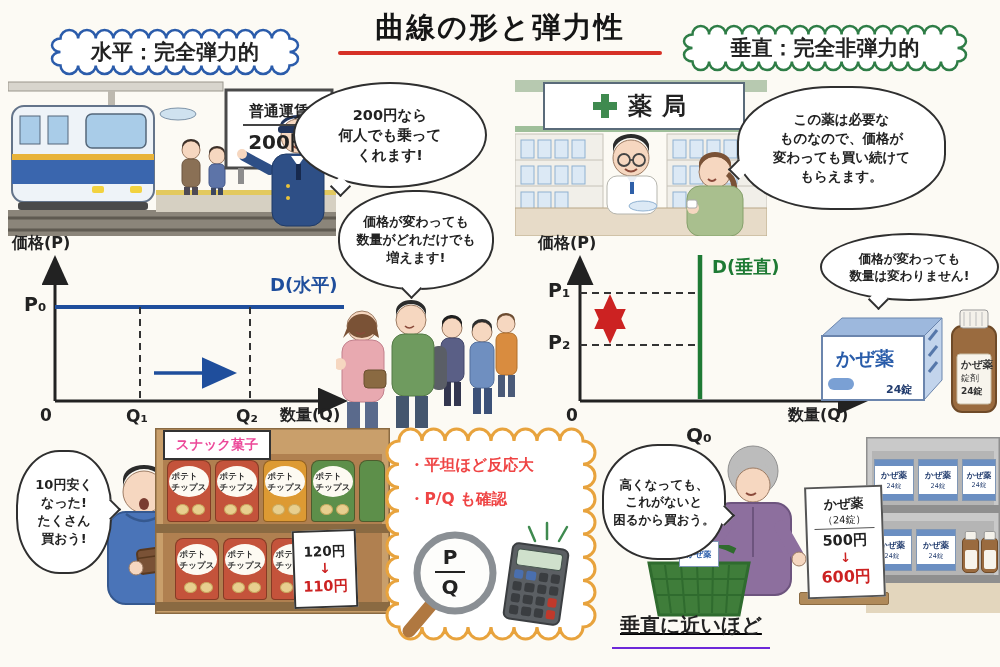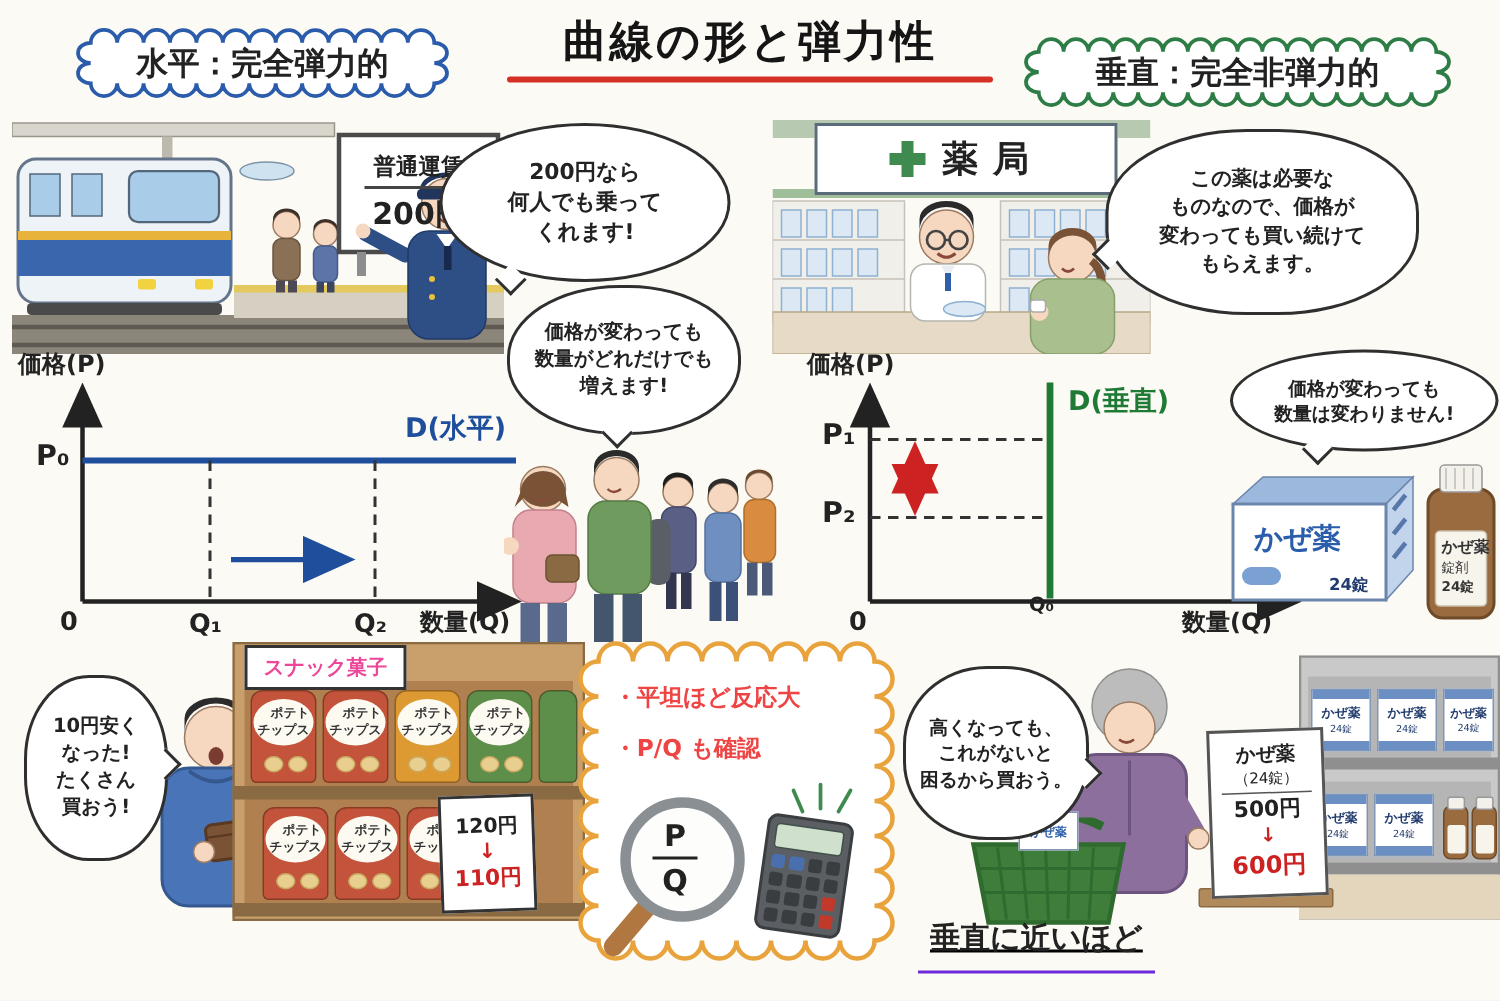--- a/index.html
+++ b/index.html
@@ -25,21 +25,21 @@
   .graph-label{position:absolute;color:#222;font-weight:600;}
   
   .station-sign{display:flex;flex-direction:column;align-items:center;justify-content:center;gap:3px;z-index:5;}
   .station-sign .divider{width:72%;border-top:2px solid #444;}
   
   .pharm-sign{display:flex;align-items:center;justify-content:center;gap:10px;z-index:5;}
   
   .bag{position:absolute;border-radius:8px 8px 4px 4px;border:1.5px solid rgba(60,30,10,.45);
        display:flex;align-items:flex-start;justify-content:center;padding-top:5px;box-sizing:border-box;}
   .bag .bag-label{background:#fdfaf2;border-radius:50%;font-size:8.5px;font-weight:700;color:#333;
-       padding:5px 3px;text-align:right;line-height:1.25;}
+       padding:5px 3px;text-align:left;line-height:1.25;}
   .chipdot{position:absolute;width:11px;height:9px;border-radius:50%;background:#e8cf8f;border:1px solid #c9a95f;}
   .price-card{background:#fff;border:2px solid #333;display:flex;flex-direction:column;align-items:center;
        justify-content:center;line-height:1.25;z-index:20;}
   
   .medbox{position:absolute;background:#fff;border:1.5px solid #7f96b5;box-sizing:border-box;
           display:flex;flex-direction:column;align-items:center;justify-content:center;}
   .medbox .band{position:absolute;left:0;right:0;height:6px;background:#6b8fc2;}
   .medbox .band.top{top:0;} .medbox .band.bot{bottom:0;}
   .bottle{position:absolute;background:#9a6b3f;border:1.5px solid #6e4a28;border-radius:5px;}
   .bottle .cap{position:absolute;top:-7px;left:50%;transform:translateX(-50%);width:70%;height:7px;
@@ -64,21 +64,21 @@
   
   .stand-sign{background:#fff;border:2px solid #555;display:flex;flex-direction:column;align-items:center;
               justify-content:center;line-height:1.3;transform:rotate(-2deg);z-index:12;}
   .stand-sign .divider{width:80%;border-top:1.5px solid #555;margin:2px 0;}
 </style>
 </head>
 <body>
 
 <div id="canvas">
 
-  <div class="abs badge" style="left:50px;top:18px;width:250px;height:48px;">
+  <div class="abs badge" style="left:50px;top:28px;width:250px;height:48px;">
     <svg class="scallop-bg" viewBox="0 0 250 48" width="250" height="48">
         <path d="M 10.5 10.5 a 8.807692307692308 8.5 0 0 1 17.615384615384617 0 a 8.807692307692308 8.5 0 0 1 17.615384615384617 0 a 8.807692307692308 8.5 0 0 1 17.615384615384617 0 a 8.807692307692308 8.5 0 0 1 17.615384615384617 0 a 8.807692307692308 8.5 0 0 1 17.615384615384617 0 a 8.807692307692308 8.5 0 0 1 17.615384615384617 0 a 8.807692307692308 8.5 0 0 1 17.615384615384617 0 a 8.807692307692308 8.5 0 0 1 17.615384615384617 0 a 8.807692307692308 8.5 0 0 1 17.615384615384617 0 a 8.807692307692308 8.5 0 0 1 17.615384615384617 0 a 8.807692307692308 8.5 0 0 1 17.615384615384617 0 a 8.807692307692308 8.5 0 0 1 17.615384615384617 0 a 8.807692307692308 8.5 0 0 1 17.615384615384617 0 a 8.5 6.75 0 0 1 0 13.5 a 8.5 6.75 0 0 1 0 13.5 a 8.807692307692308 8.5 0 0 1 -17.615384615384617 0 a 8.807692307692308 8.5 0 0 1 -17.615384615384617 0 a 8.807692307692308 8.5 0 0 1 -17.615384615384617 0 a 8.807692307692308 8.5 0 0 1 -17.615384615384617 0 a 8.807692307692308 8.5 0 0 1 -17.615384615384617 0 a 8.807692307692308 8.5 0 0 1 -17.615384615384617 0 a 8.807692307692308 8.5 0 0 1 -17.615384615384617 0 a 8.807692307692308 8.5 0 0 1 -17.615384615384617 0 a 8.807692307692308 8.5 0 0 1 -17.615384615384617 0 a 8.807692307692308 8.5 0 0 1 -17.615384615384617 0 a 8.807692307692308 8.5 0 0 1 -17.615384615384617 0 a 8.807692307692308 8.5 0 0 1 -17.615384615384617 0 a 8.807692307692308 8.5 0 0 1 -17.615384615384617 0 a 8.5 6.75 0 0 1 0 -13.5 a 8.5 6.75 0 0 1 0 -13.5 Z" fill="#fff" stroke="#2b5cab" stroke-width="2.5"></path>
       </svg>
     <span class="badge-text" style="font-size:21px;">水平：完全弾力的</span>
   </div>
 
   <div class="abs title-wrap" style="left:330px;top:8px;width:340px;">
     <div class="title-text">曲線の形と弾力性</div>
     <div class="title-underline" style="width:324px;margin-left:8px;"></div>
   </div>
@@ -339,21 +339,21 @@
       <line x1="48" y1="60" x2="168" y2="60" stroke="#333" stroke-width="2" stroke-dasharray="7 5"></line>
       <line x1="48" y1="112" x2="168" y2="112" stroke="#333" stroke-width="2" stroke-dasharray="7 5"></line>
       <line x1="78" y1="68" x2="78" y2="104" stroke="#cc2222" stroke-width="3.5" marker-start="url(#rgRed)" marker-end="url(#rgRed)"></line>
       <line x1="168" y1="22" x2="168" y2="166" stroke="#1e7a34" stroke-width="4.5"></line>
     </svg>
     <span class="graph-label" style="left:6px;top:0;font-size:16px;">価格(P)</span>
     <span class="graph-label" style="left:16px;top:46px;font-size:19px;">P₁</span>
     <span class="graph-label" style="left:16px;top:98px;font-size:19px;">P₂</span>
     <span class="graph-label" style="left:180px;top:22px;font-size:18px;color:#1e7a34;">D(垂直)</span>
     <span class="graph-label" style="left:34px;top:172px;font-size:17px;">0</span>
-    <span class="graph-label" style="left:154px;top:163px;font-size:13px;">Q₀</span>
+    <span class="graph-label" style="left:154px;top:190px;font-size:20px;">Q₀</span>
     <span class="graph-label" style="left:256px;top:172px;font-size:16px;">数量(Q)</span>
   </div>
 
   <div class="abs bubble pre" style="left:820px;top:233px;width:175px;height:64px;border-radius:50%;font-size:12.5px;font-weight:600;">
     <span class="pre">価格が変わっても
 数量は変わりません!</span>
     <span class="tail down" style="left:28%;"></span>
   </div>
 
   <div class="abs" style="left:812px;top:296px;width:186px;height:120px;">

